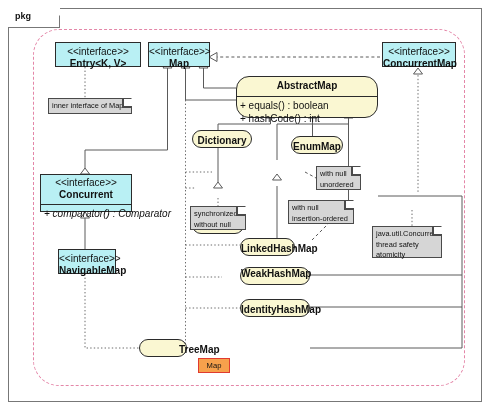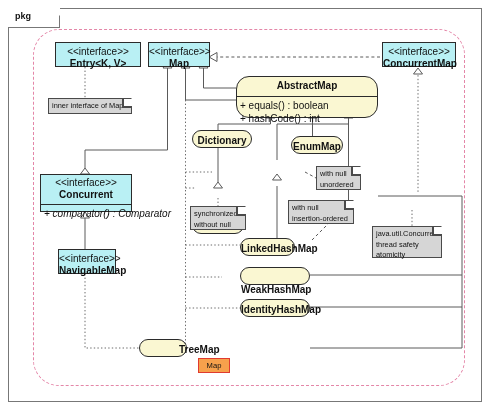--- a/index.html
+++ b/index.html
@@ -172,21 +172,21 @@
 
   <div class="node cls" style="left:192px;top:180px;width:52px;height:18px;margin-top:36px;">
     <div class="title" style="margin-top:4px;">HashTable</div>
   </div>
 
   <div class="node cls" style="left:240px;top:238px;width:55px;height:18px;">
     <div class="title" style="margin-top:4px;">LinkedHashMap</div>
   </div>
 
   <div class="node cls" style="left:240px;top:267px;width:70px;height:18px;">
-    <div class="title" style="margin-top:16px;">WeakHashMap</div>
+    <div class="title" style="margin-top:0;">WeakHashMap</div>
   </div>
 
   <div class="node cls" style="left:240px;top:299px;width:70px;height:18px;">
     <div class="title" style="margin-top:4px;">IdentityHashMap</div>
   </div>
 
   <div class="node cls" style="left:139px;top:339px;width:48px;height:18px;padding-left:39px;">
     <div class="title" style="margin-top:4px;">TreeMap</div>
   </div>
 

